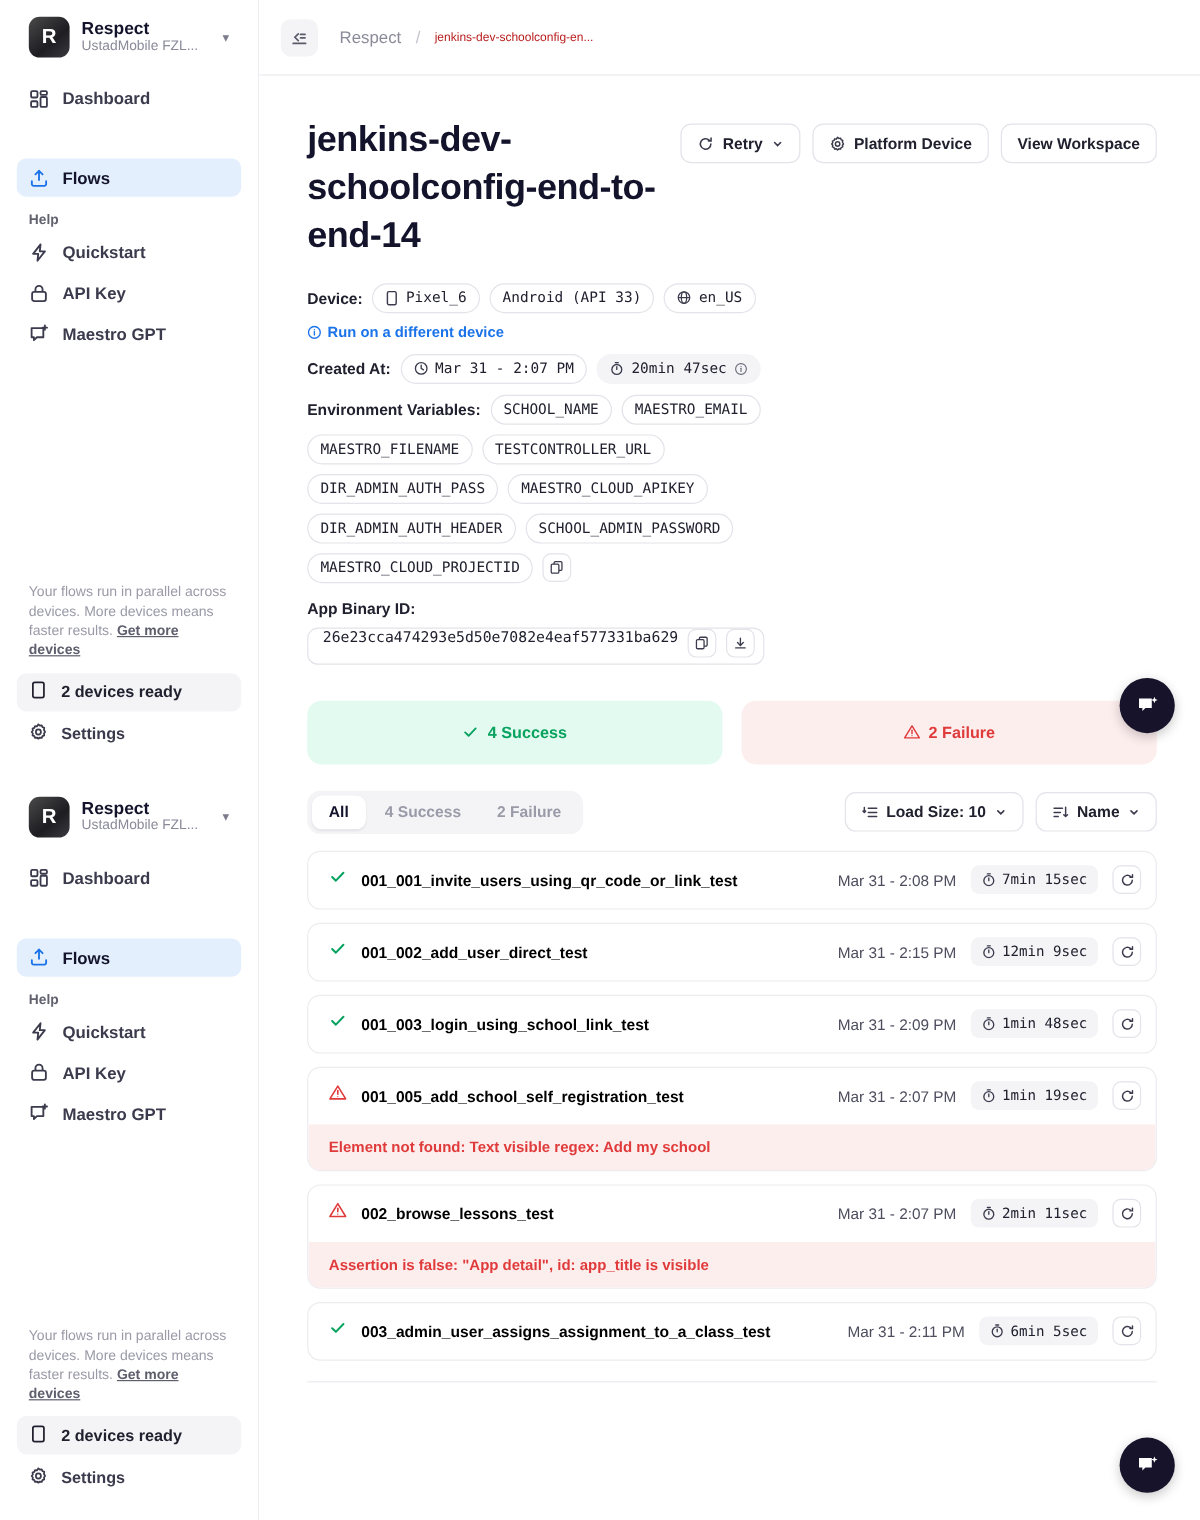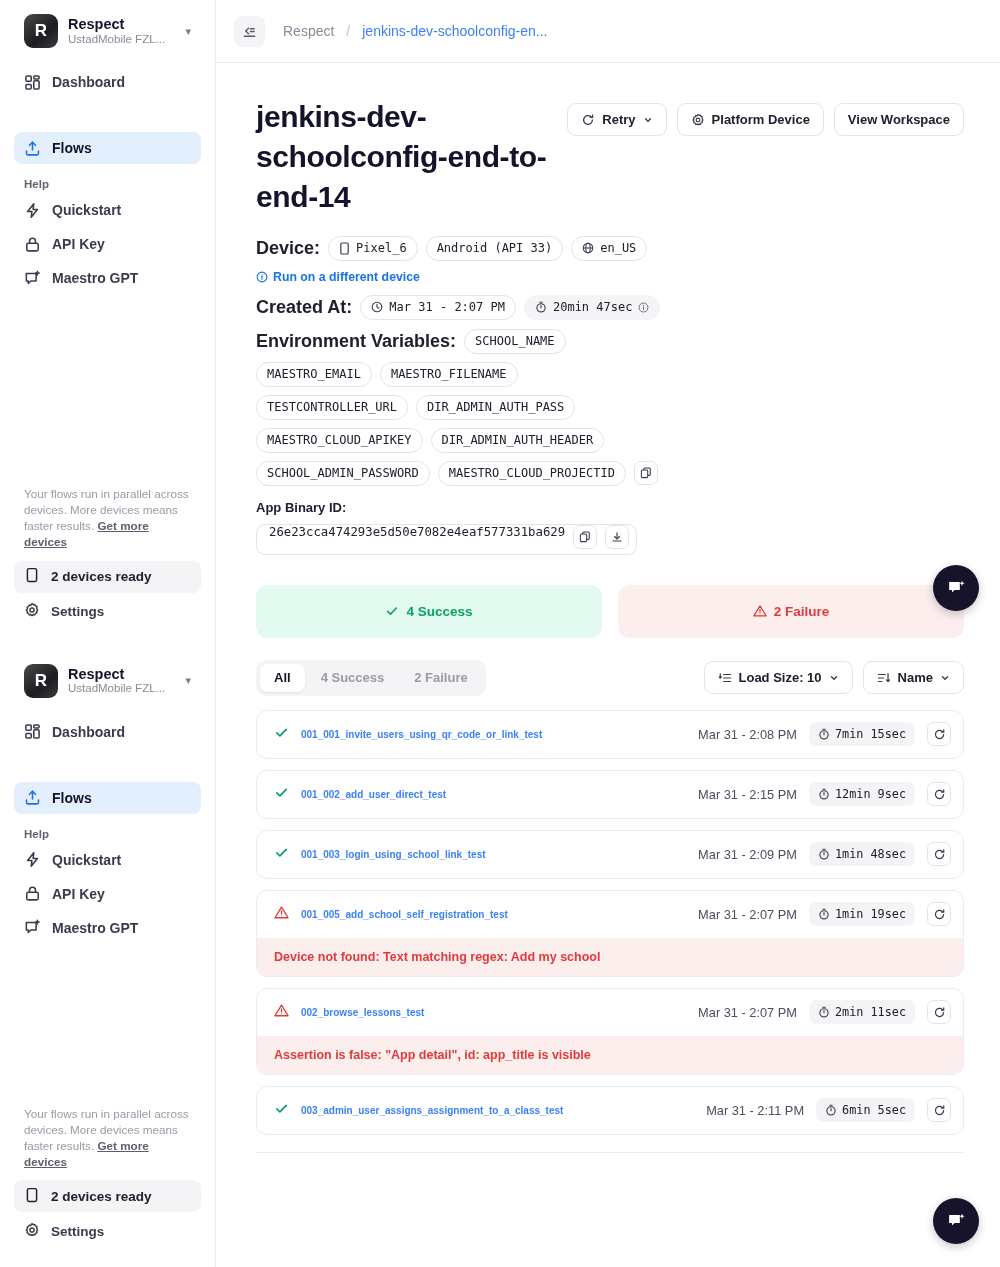--- a/index.html
+++ b/index.html
@@ -76,39 +76,39 @@
   .topbar {
     height: 63px; display: flex; align-items: center; gap: 8px;
     padding: 0 18px; border-bottom: 1px solid #ececf0;
   }
   .collapse-btn {
     width: 31px; height: 31px; border-radius: 8px; background: #f4f4f6;
     display: flex; align-items: center; justify-content: center; cursor: pointer;
   }
   .crumb { font-size: 14px; color: #8a8a99; margin-left: 10px; cursor: pointer; }
   .crumb-sep { font-size: 14px; color: #c3c3cd; margin: 0 4px; }
-  .crumb-cur { font-size: 14px; color: #3b82f6; }
+  .crumb-cur { font-size: 10px; color: #b91c1c; }
 
   .content { padding: 34px 36px 0 40px; }
   .title-row { display: flex; align-items: flex-start; justify-content: space-between; }
   .page-title {
     font-size: 30px; font-weight: bold; letter-spacing: -0.4px;
     line-height: 1.34; max-width: 380px; color: #13132b;
   }
   .actions { display: flex; gap: 10px; padding-top: 6px; }
   .btn {
     display: inline-flex; align-items: center; gap: 7px;
     height: 33px; padding: 0 13px; border: 1px solid #e3e3e9;
     border-radius: 9px; background: #fff; font-size: 13px;
     font-weight: bold; color: #20202e; cursor: pointer; white-space: nowrap; justify-content: flex-end;
   }
 
   .meta { margin-top: 18px; }
   .meta-line { display: flex; align-items: center; flex-wrap: wrap; gap: 8px; margin-bottom: 9px; }
-  .meta-label { font-size: 18px; font-weight: bold; color: #20202e; }
+  .meta-label { font-size: 13px; font-weight: bold; color: #20202e; }
   .chip {
     display: inline-flex; align-items: center; gap: 6px;
     height: 25px; padding: 0 10px; border: 1px solid #e3e3e9;
     border-radius: 13px; background: #fff;
     font-family: "DejaVu Sans Mono", monospace; font-size: 12px; color: #20202e;
   }
   .chip.filled { background: #f4f4f6; border-color: transparent; }
   .link-row { display: flex; align-items: center; gap: 5px; margin: 2px 0 11px; }
   .link-blue { font-size: 12.3px; font-weight: bold; color: #1a73e8; cursor: pointer; }
   .icon-btn {
@@ -146,21 +146,21 @@
 
   .results { margin-top: 14px; }
   .result-card {
     border: 1px solid #ececf0; border-radius: 11px; overflow: hidden;
     margin-bottom: 11px; background: #fff;
   }
   .result-row {
     display: flex; align-items: center; gap: 12px;
     height: 47px; padding: 0 12px 0 17px; cursor: pointer;
   }
-  .res-name { font-size: 10px; font-weight: bold; color: #3b82f6; flex: 1 1 auto; }
+  .res-name { font-size: 13px; font-weight: bold; color: #000000; flex: 1 1 auto; }
   .res-time { font-size: 12.8px; color: #4d4d5e; white-space: nowrap; }
   .dur {
     display: inline-flex; align-items: center; gap: 5px;
     height: 24px; padding: 0 9px; border-radius: 7px; background: #f4f4f6;
     font-family: "DejaVu Sans Mono", monospace; font-size: 11.8px; color: #20202e;
     white-space: nowrap;
   }
   .err-strip {
     background: #fdeeee; color: #e03b3b; font-size: 12.5px; font-weight: bold;
     padding: 12px 17px;
@@ -613,21 +613,21 @@
                 </svg>
                 <span>1min 19sec</span>
               </span>
               <span class="icon-btn">
                 <svg width="13" height="13" viewBox="0 0 16 16" fill="none" stroke="#3b3b4d" stroke-width="1.5" stroke-linecap="round">
                   <path d="M13 8a5 5 0 1 1-1.6-3.7"></path>
                   <path d="M13.2 2.4v2.6h-2.6"></path>
                 </svg>
               </span>
             </div>
-            <div class="err-strip">Device not found: Text matching regex: Add my school</div>
+            <div class="err-strip">Element not found: Text visible regex: Add my school</div>
           </div>
           <div class="result-card">
             <div class="result-row">
               <span><svg width="15" height="15" viewBox="0 0 16 16" fill="none" stroke="#e03b3b" stroke-width="1.4" stroke-linecap="round" stroke-linejoin="round">
                   <path d="M8 2.2 15 13.6H1z"></path>
                   <path d="M8 6.2v3.2"></path>
                   <circle cx="8" cy="11.5" r=".55" fill="#e03b3b" stroke="none"></circle>
                 </svg></span>
               <span class="res-name">002_browse_lessons_test</span>
               <span class="res-time">Mar 31 - 2:07 PM</span>

